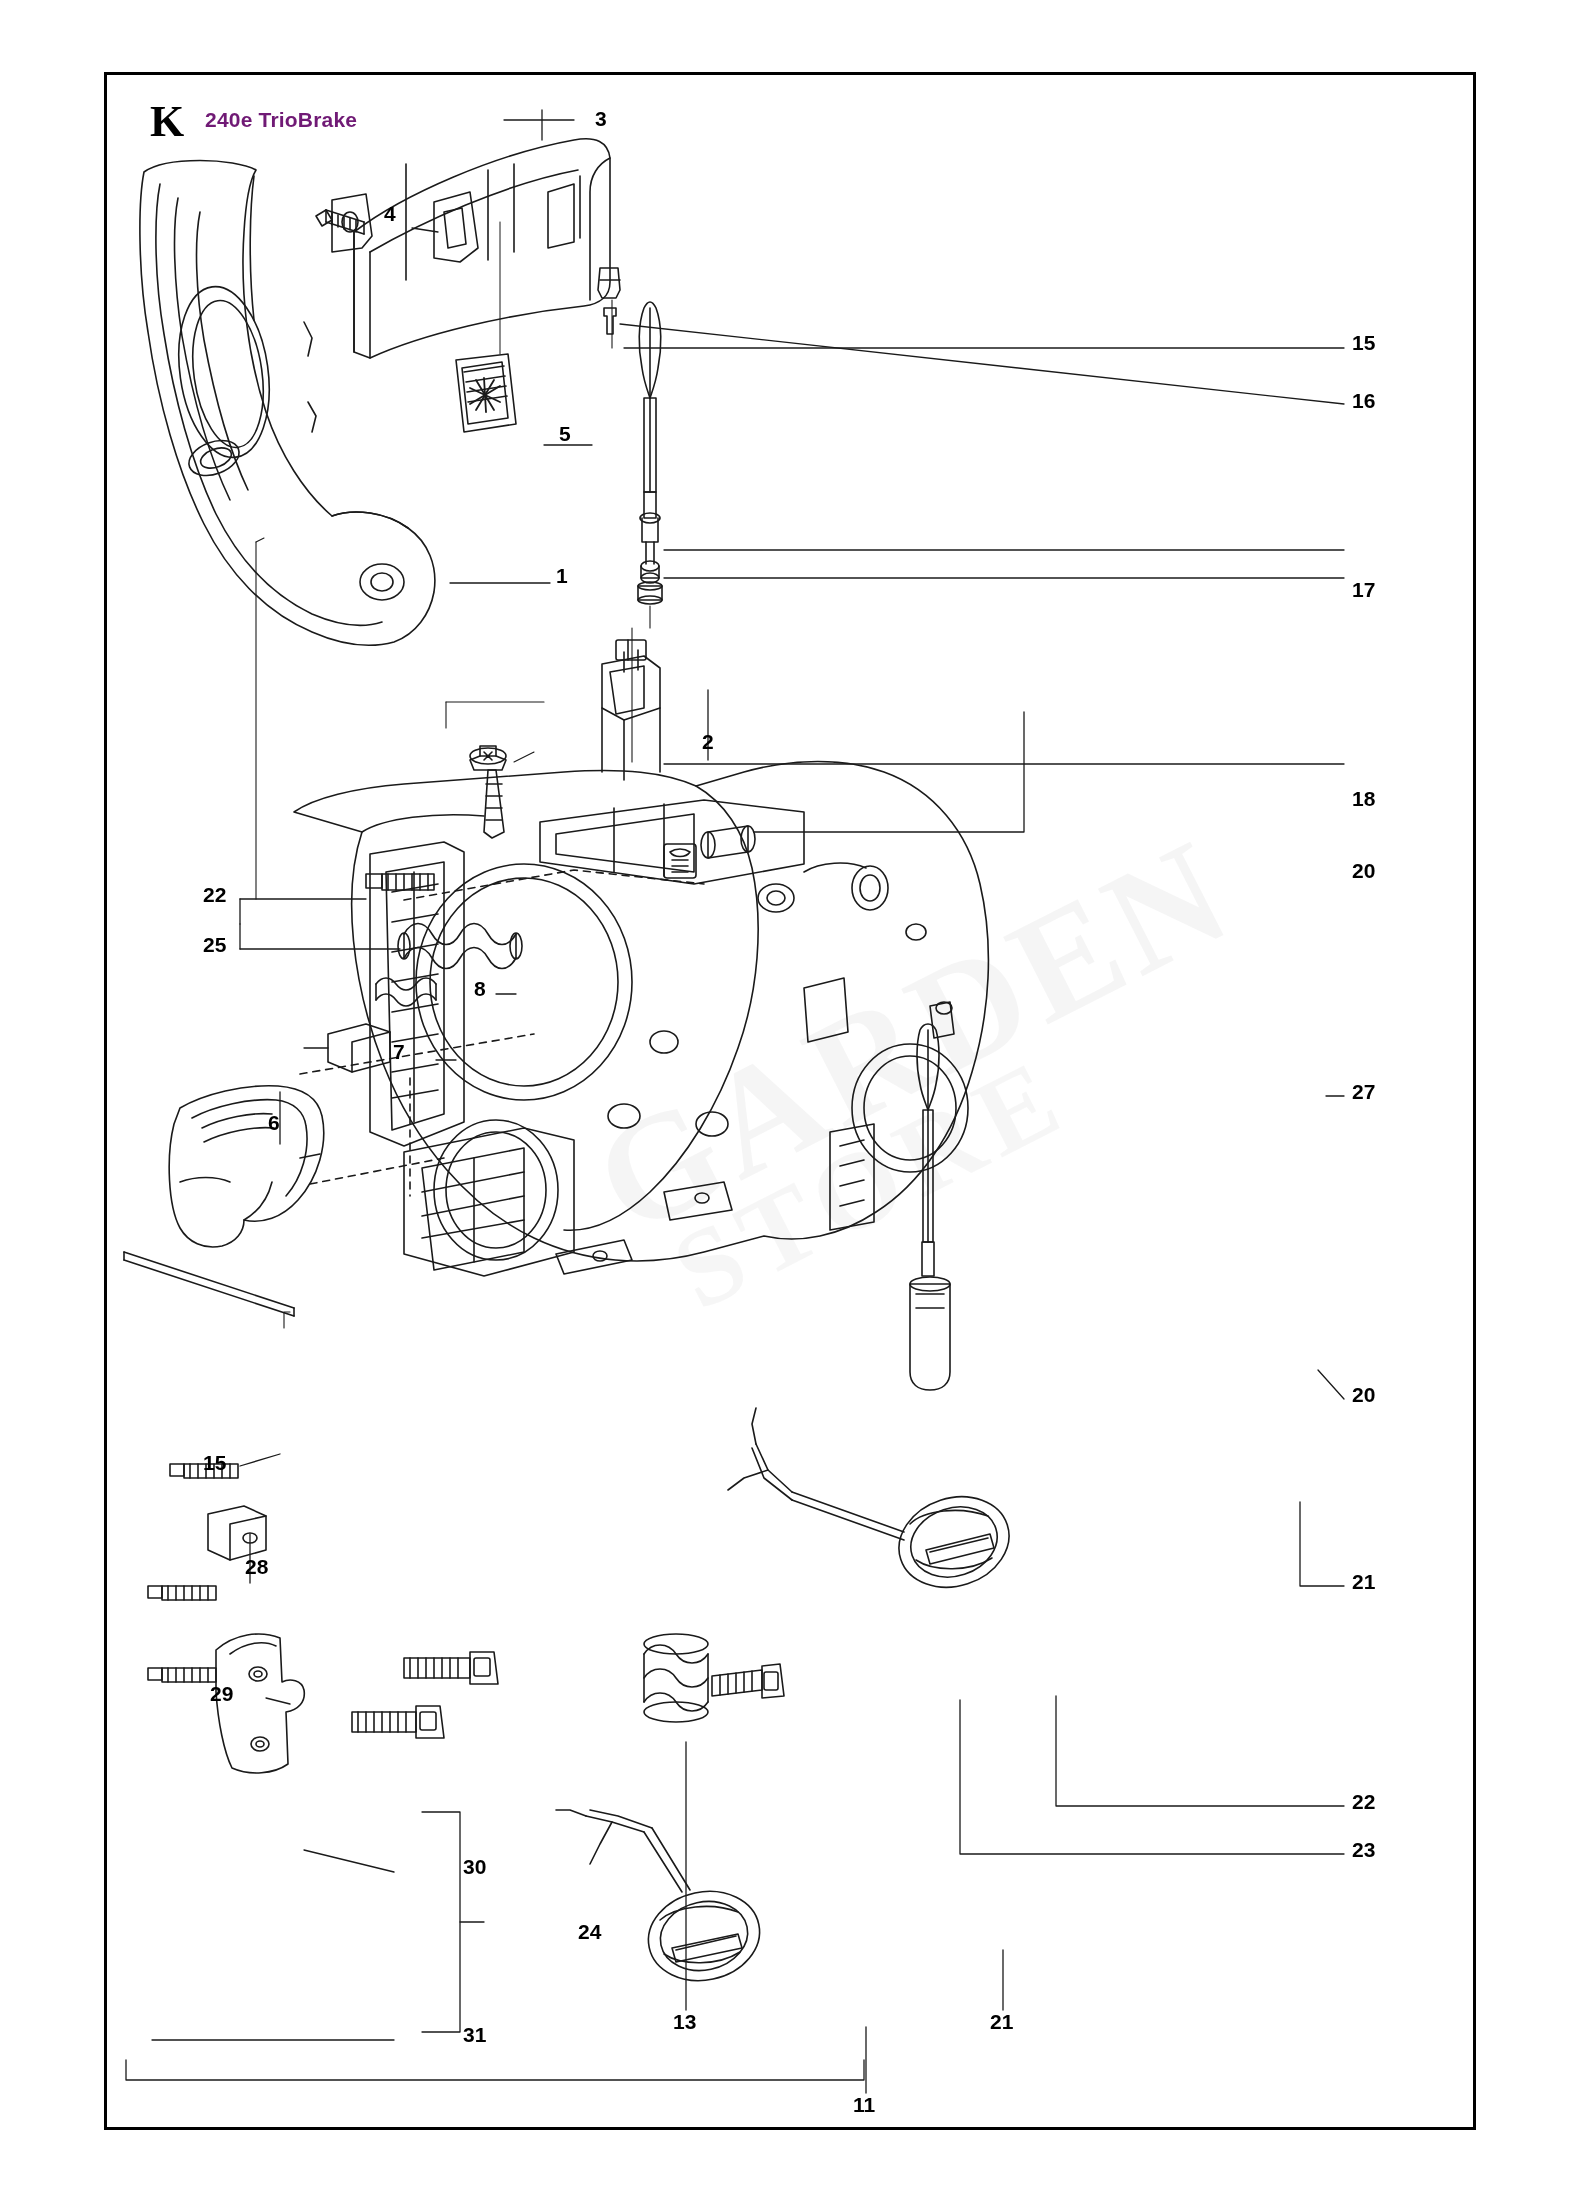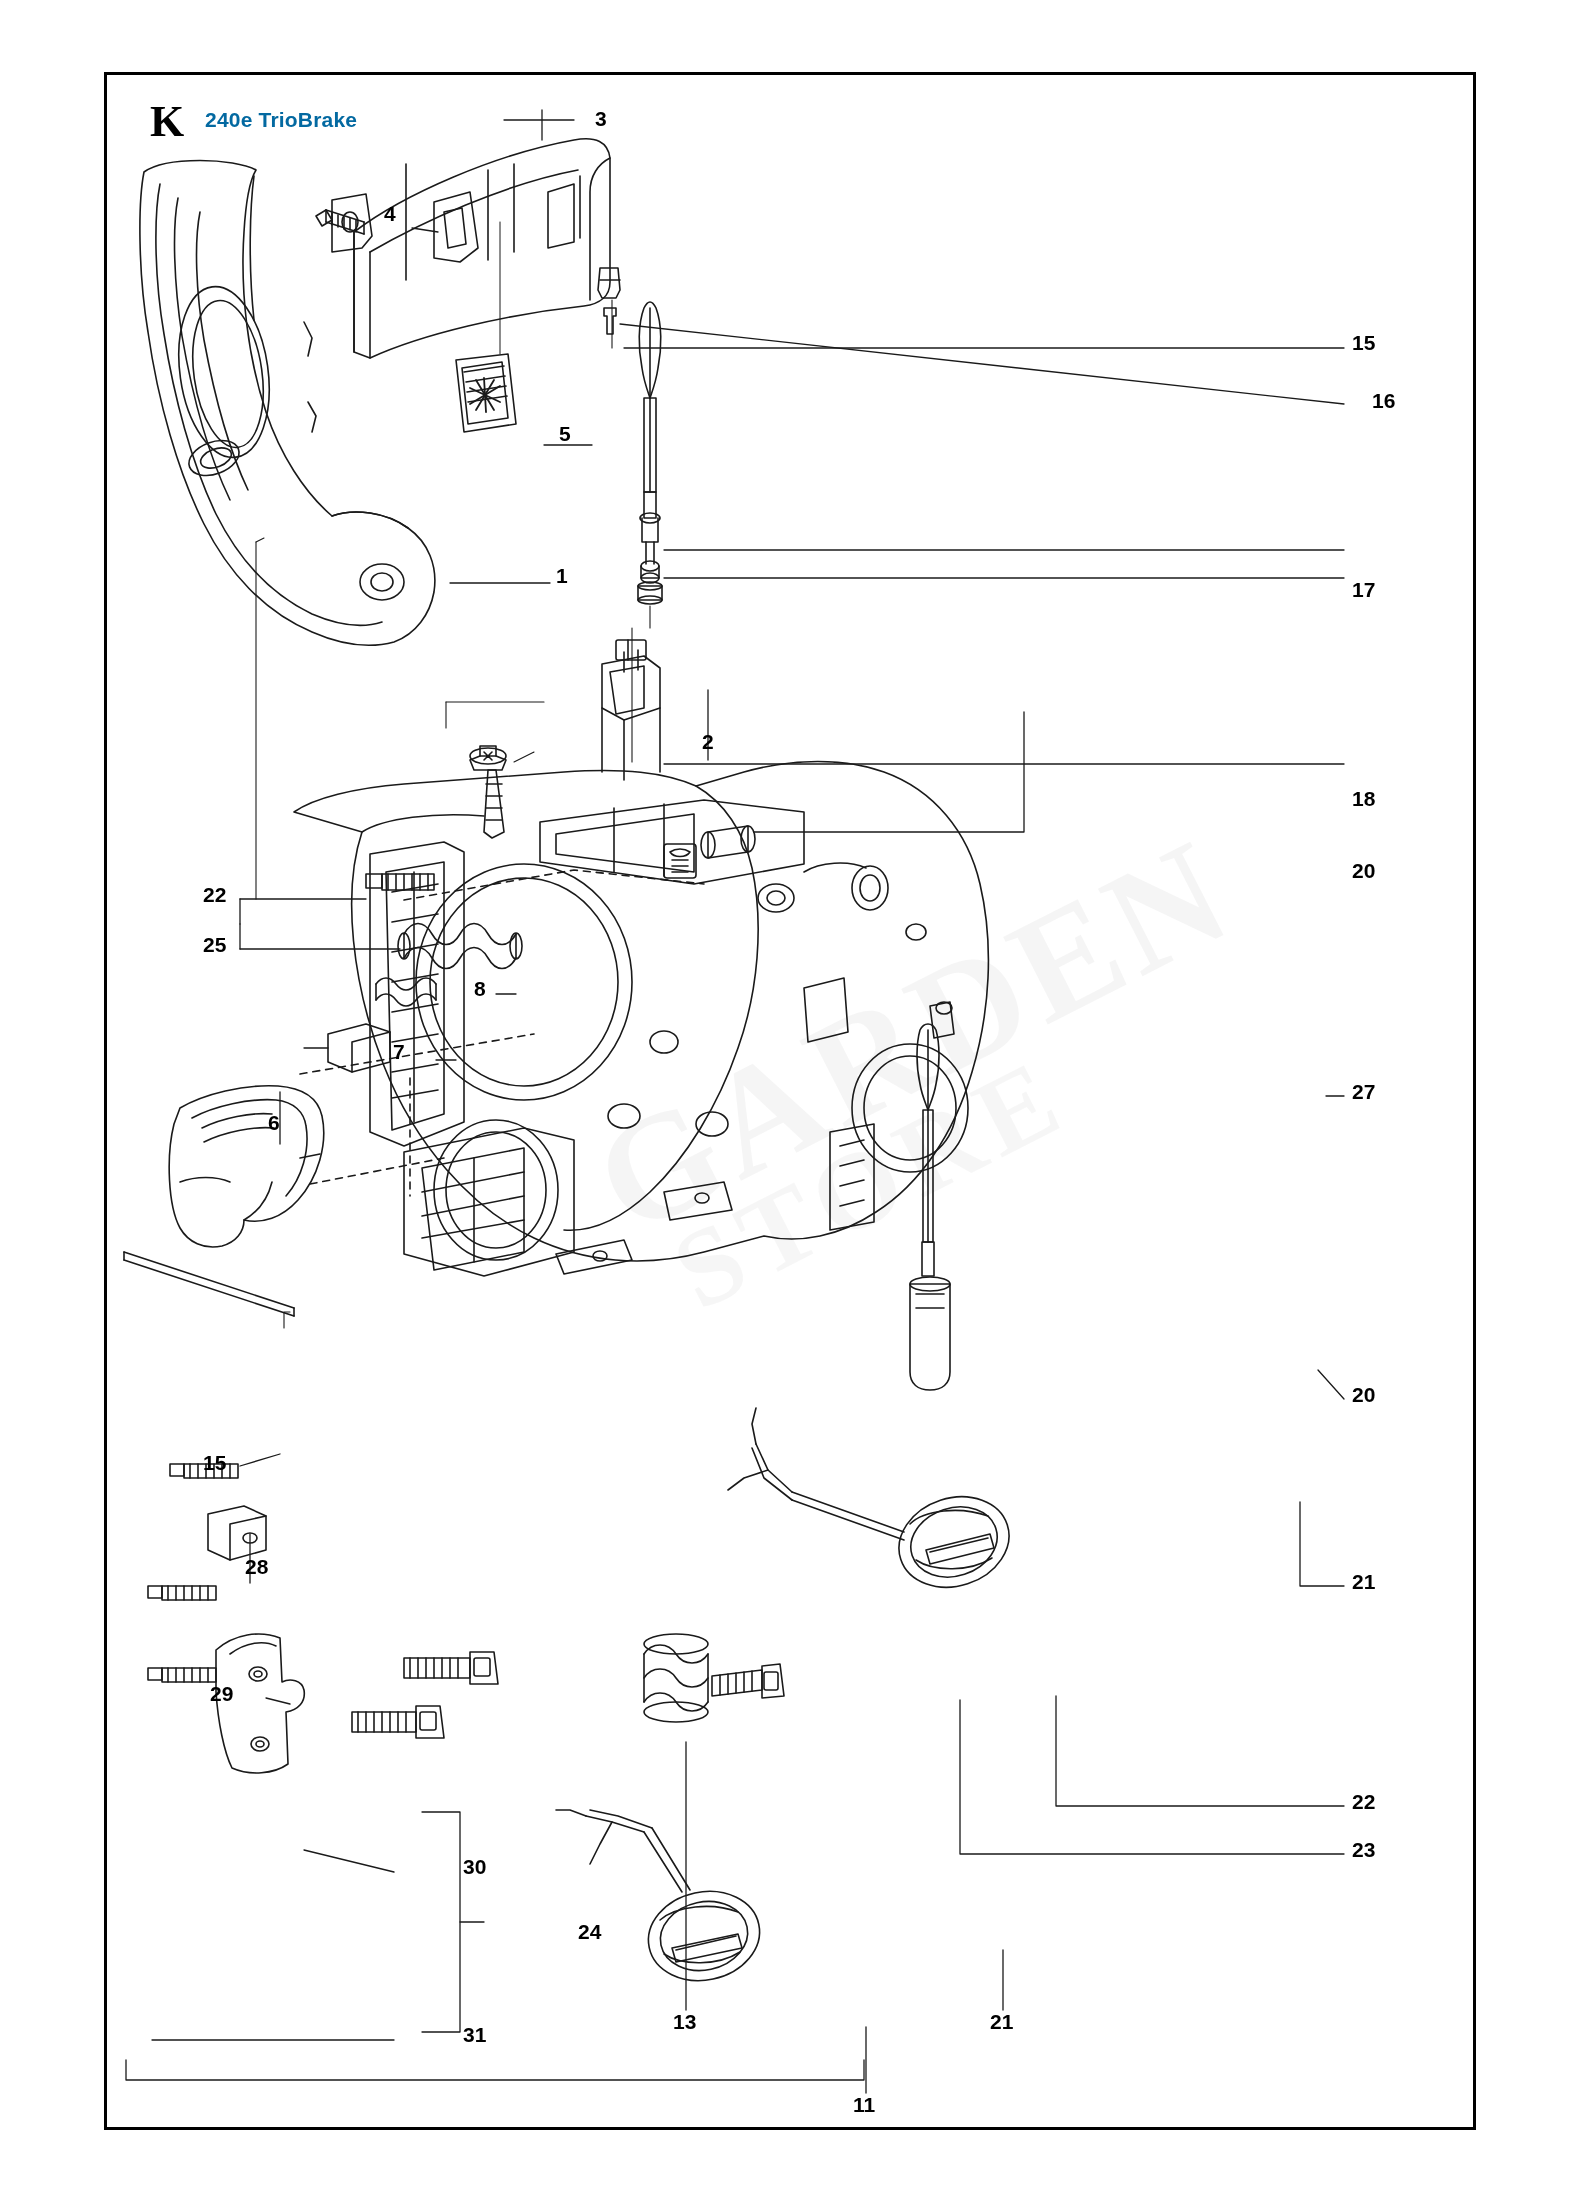--- a/index.html
+++ b/index.html
@@ -42,21 +42,21 @@
     font-family: "Liberation Serif", serif;
     line-height: 1;
     color: #000;
   }
   #section-title {
     position: absolute;
     left: 205px;
     top: 108px;
     font-size: 21px;
     font-weight: bold;
-    color: #0369a1;
+    color: #701a75;
     letter-spacing: 0.2px;
   }
   
   #watermark {
     position: absolute;
     left: 240px;
     top: 620px;
     width: 1060px;
     height: 900px;
     opacity: 0.07;
@@ -537,21 +537,21 @@
 
       <path d="M180 1256 L 180 1240 L 186 1240" stroke-width="1.1"></path>
 
     </g>
   </svg>
 
   <div class="callout" style="left:595px;  top:108px;">3</div>
   <div class="callout" style="left:384px;  top:203px;">4</div>
   <div class="callout" style="left:559px;  top:423px;">5</div>
   <div class="callout" style="left:1352px; top:332px;">15</div>
-  <div class="callout" style="left:1352px; top:390px;margin-left:20px;">16</div>
+  <div class="callout" style="left:1352px; top:390px;">16</div>
   <div class="callout" style="left:1352px; top:579px;">17</div>
   <div class="callout" style="left:1352px; top:788px;">18</div>
   <div class="callout" style="left:1352px; top:860px;">20</div>
   <div class="callout" style="left:556px;  top:565px;">1</div>
   <div class="callout" style="left:702px;  top:731px;">2</div>
   <div class="callout" style="left:203px;  top:884px;">22</div>
   <div class="callout" style="left:203px;  top:934px;">25</div>
   <div class="callout" style="left:474px;  top:978px;">8</div>
   <div class="callout" style="left:393px;  top:1041px;">7</div>
   <div class="callout" style="left:268px;  top:1112px;">6</div>

